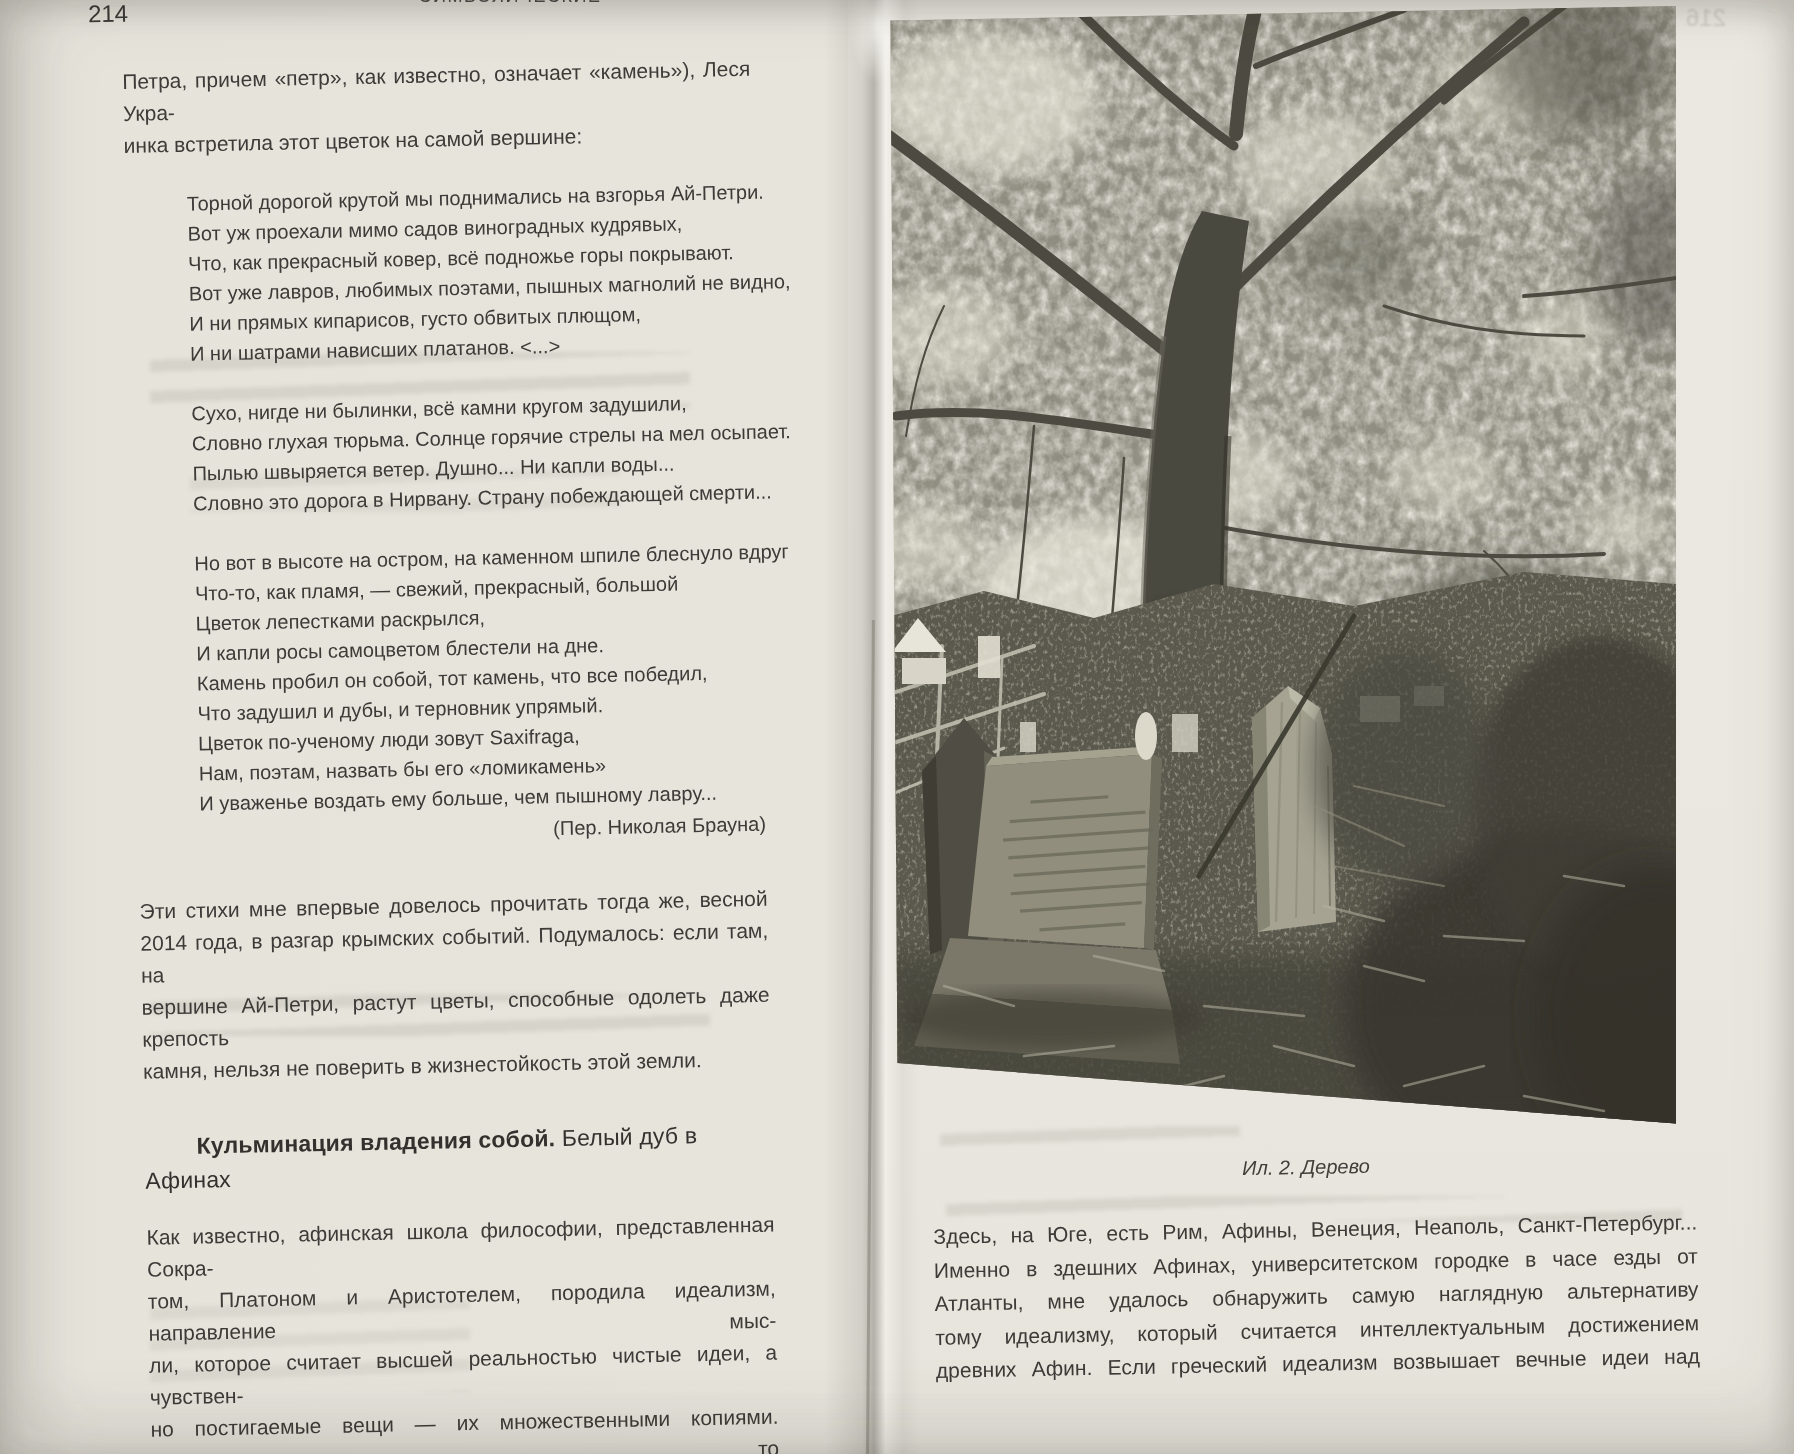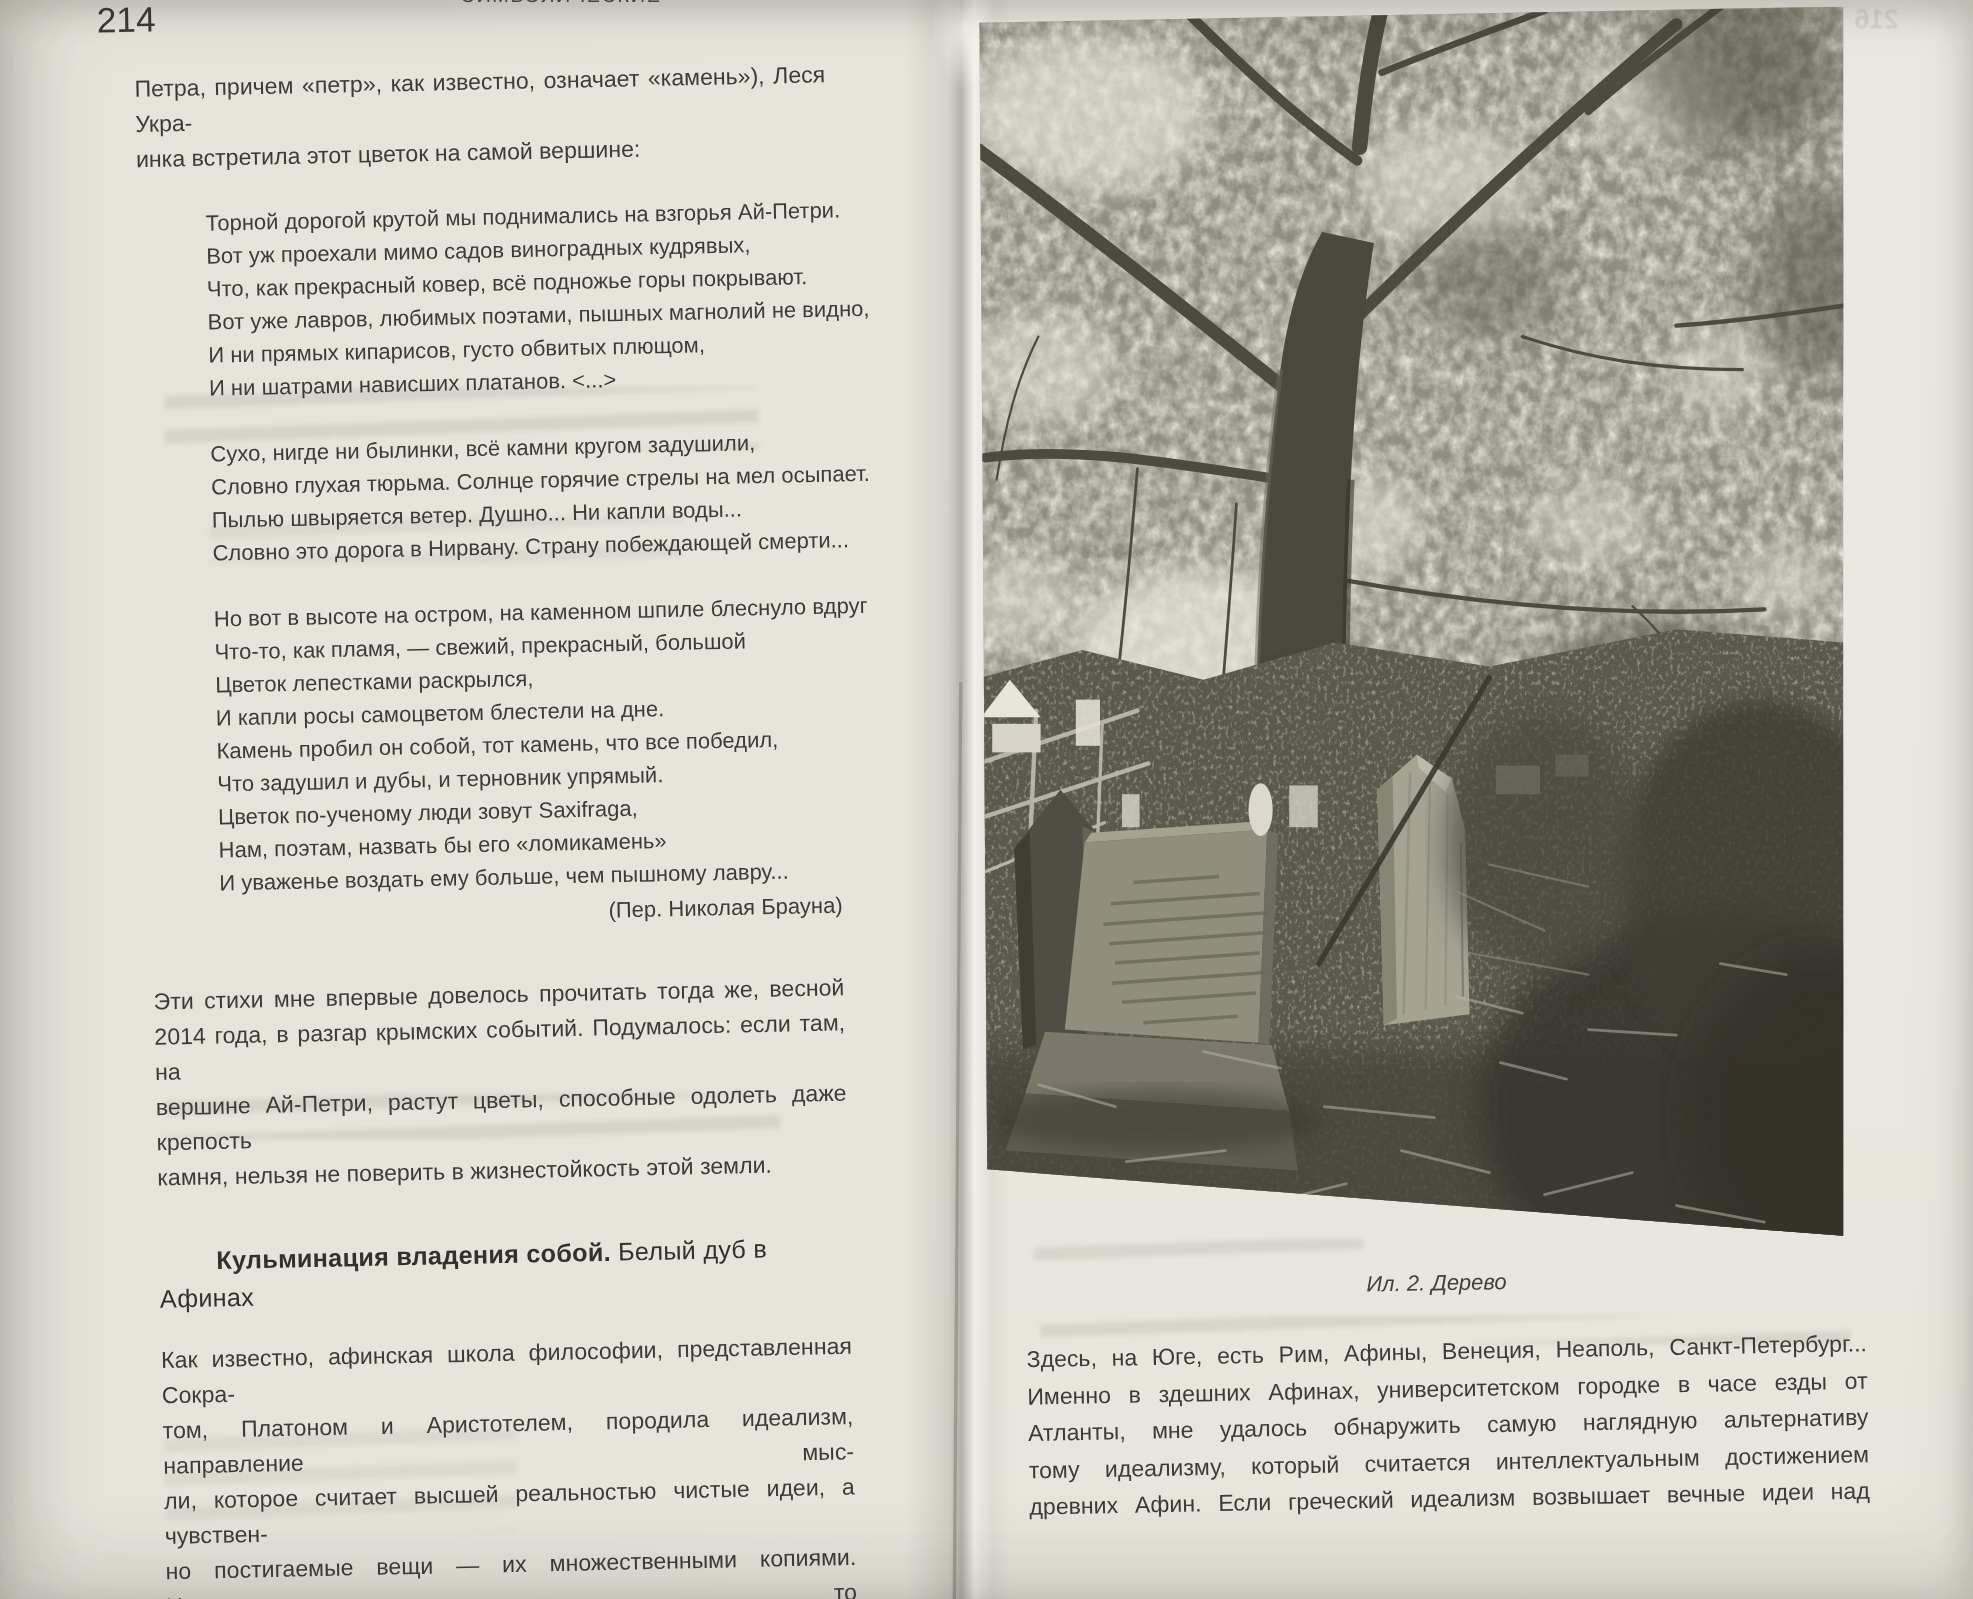--- a/index.html
+++ b/index.html
@@ -19,21 +19,21 @@
   .page-right{left:848px;width:946px;background:linear-gradient(180deg,#ebe8e1 0,#eae7e0 60%,#e7e4dc 100%);}
   .gutter{
     position:absolute;left:824px;top:0;width:96px;height:100%;z-index:5;
     background:linear-gradient(90deg,rgba(90,88,78,0) 0%,rgba(90,88,78,.16) 40%,rgba(58,56,48,.30) 52%,rgba(255,255,252,.30) 64%,rgba(90,88,78,.06) 82%,rgba(90,88,78,0) 100%);
   }
   .gutter-line{position:absolute;left:869px;top:620px;bottom:0;width:3px;background:#8e8b81;opacity:.7;z-index:6;transform:rotate(.4deg);}
   .gutter-topglow{position:absolute;left:836px;top:0;width:70px;height:120px;z-index:6;
     background:radial-gradient(60% 70% at 60% 20%,rgba(250,249,244,.9),rgba(250,249,244,0) 70%);}
 
   
-  .pagenum{position:absolute;left:88px;top:0;font-size:32px;color:#3a3936;z-index:20;transform:rotate(-1deg);}
+  .pagenum{position:absolute;left:88px;top:0;font-size:24px;color:#3a3936;z-index:20;transform:rotate(-1deg);}
   .runhead{position:absolute;left:375px;top:-14px;width:270px;text-align:center;font-size:18px;
     letter-spacing:1.5px;color:#4a4944;z-index:20;}
   .ltext{position:absolute;left:122px;top:66px;width:628px;z-index:20;
     transform:rotate(-1.2deg);transform-origin:0 0;font-size:21px;}
   .bl{line-height:32px;}
   .jl{text-align:justify;text-align-last:justify;}
   .ll{text-align-last:left;}
   .poem{margin-left:62px;margin-top:28px;font-size:20px;}
   .pm{line-height:30px;white-space:nowrap;}
   .stanza{margin-bottom:30px;}

